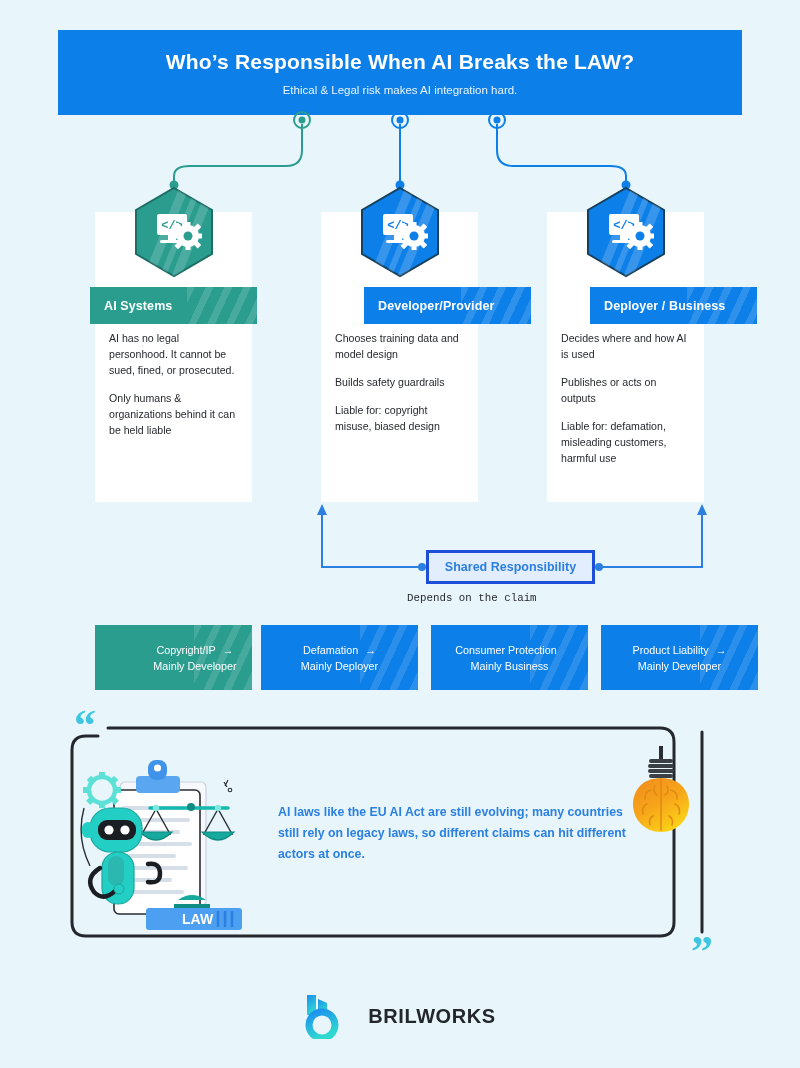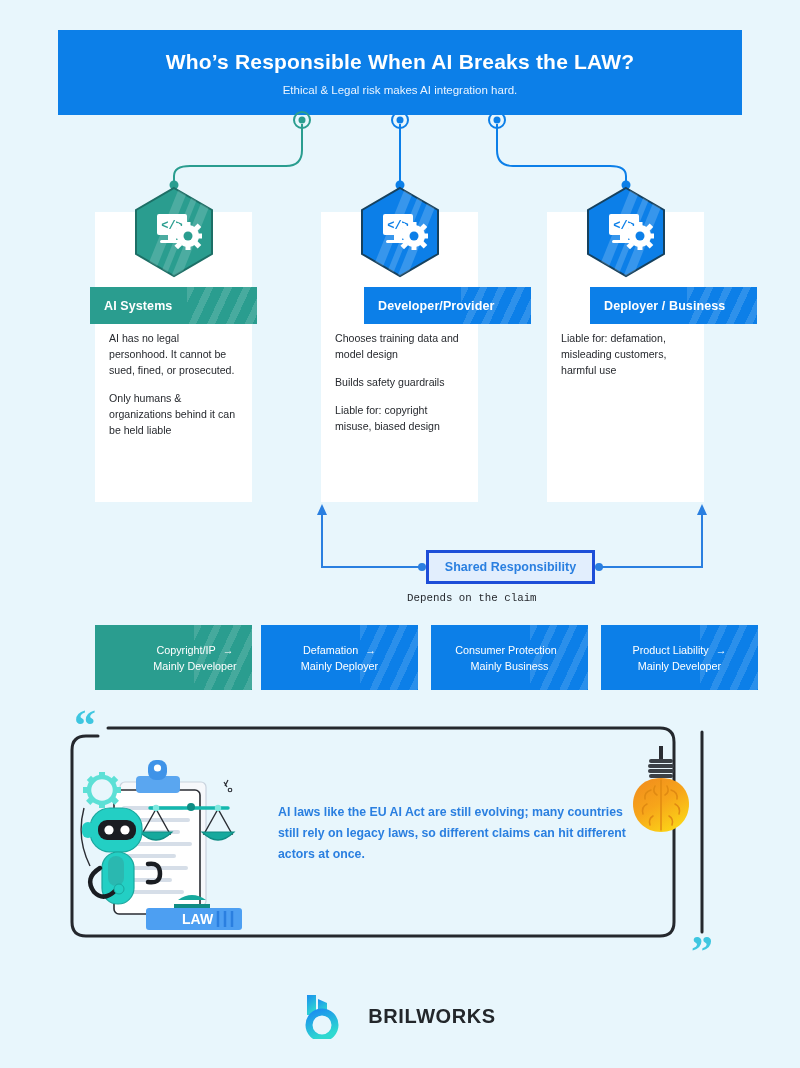--- a/index.html
+++ b/index.html
@@ -296,20 +296,22 @@
           </g>
           <circle cx="56" cy="50" r="4.5" fill="#0c7fe8"></circle>
         </g>
       </svg>
     </div>
     <div class="label-bar">
       <div class="stripes"></div>
       <div class="label-text">Deployer / Business</div>
     </div>
     <div class="card-text">
+      <p>Decides where and how AI is used</p>
+      <p>Publishes or acts on outputs</p>
       <p>Liable for: defamation, misleading customers, harmful use</p>
     </div>
   </div>
 
   <div class="shared-box">
     <span>Shared Responsibility</span>
   </div>
   <div class="depends">Depends on the claim</div>
 
   <div class="chip teal-chip" style="left:95px;padding-left:43px;">

